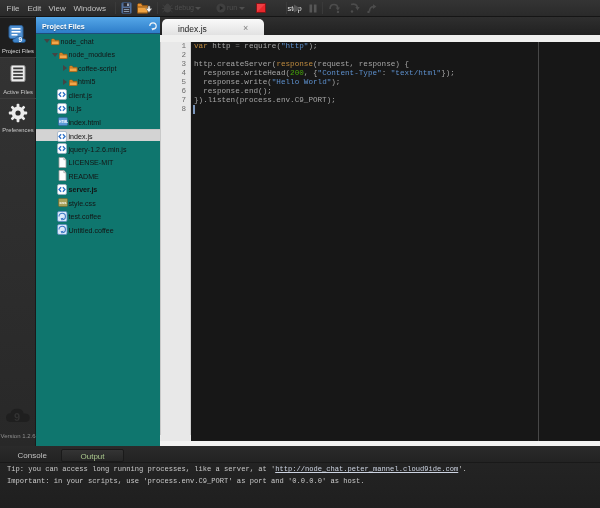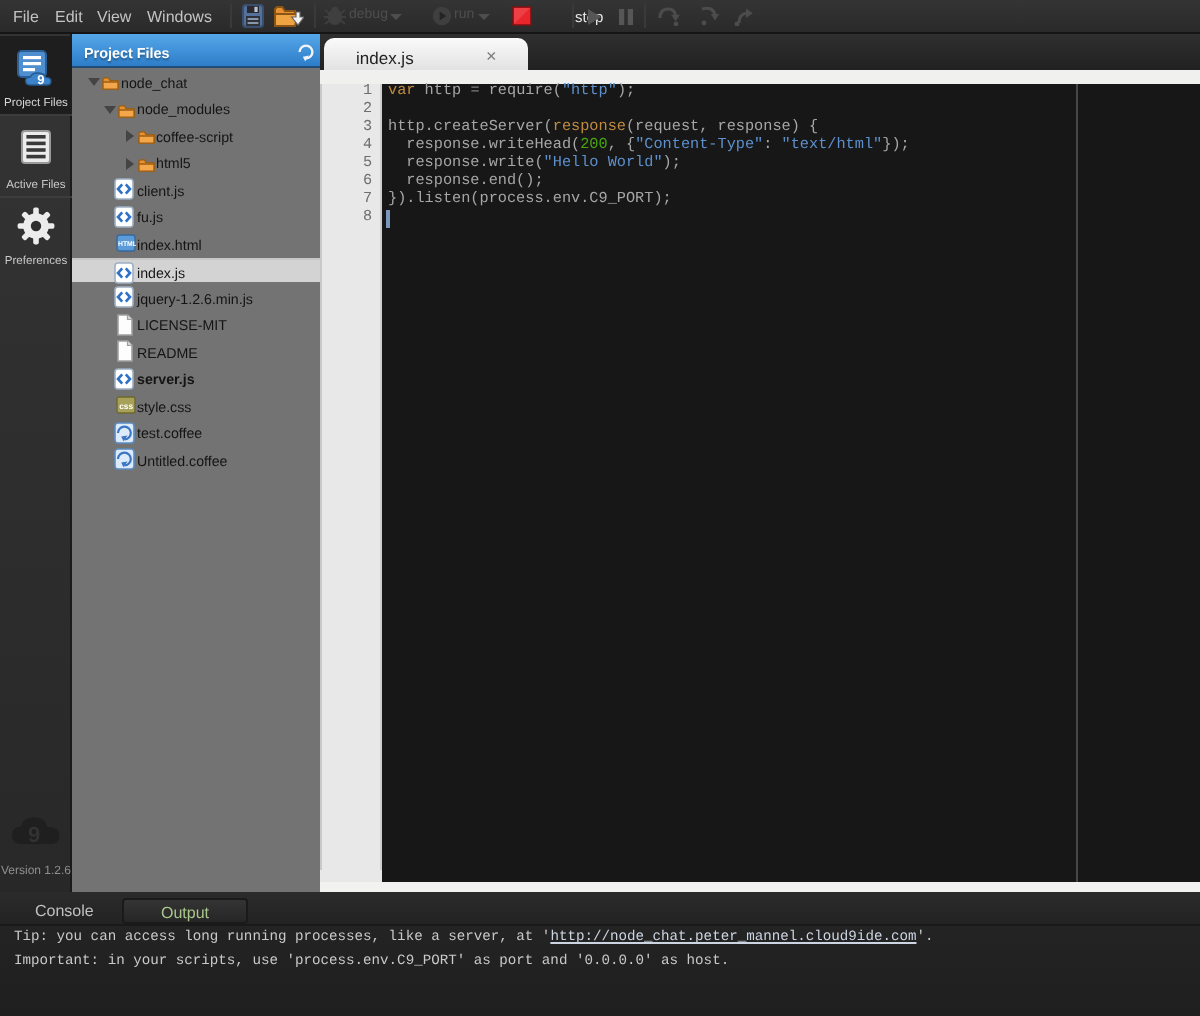--- a/index.html
+++ b/index.html
@@ -23,21 +23,21 @@
 .sbtn .lbl { font-size:5.8px; color:#d8d8d8; display:block; white-space:nowrap; }
 .sbsep { position:absolute; left:0; width:36px; height:1px; background:#1f1f1f;
   border-bottom:1px solid #3d3d3d; }
 
 
 #treehdr { position:absolute; top:17px; left:36px; width:124px; height:17px;
   background:linear-gradient(#55a7e8,#2d7dc9); border-bottom:1px solid #1f4d77; }
 #treehdr .t { position:absolute; left:6px; top:5px; font-size:7.2px; font-weight:bold;
   color:#fff; text-shadow:0 1px 1px rgba(0,0,0,.35); }
 #tree { position:absolute; top:34px; left:36px; width:124px; height:412px;
-  background:#737373; overflow:hidden; }
+  background:#0f766e; overflow:hidden; }
 #splitcol { position:absolute; top:35px; left:160px; width:12px; height:411px;
   background:#f2f2f1; border-left:1px solid #c9c9c9; }
 .trow { position:absolute; left:0; width:124px; height:13.5px; font-size:7.1px;
   color:#141414; }
 .trow span.txt { position:absolute; top:3.5px; }
 .arr-d { position:absolute; width:0; height:0; border-left:3px solid transparent;
   border-right:3px solid transparent; border-top:4px solid #444; top:5px; }
 .arr-r { position:absolute; width:0; height:0; border-top:3px solid transparent;
   border-bottom:3px solid transparent; border-left:4px solid #444; top:4px; }
 .icon { position:absolute; top:1px; }

